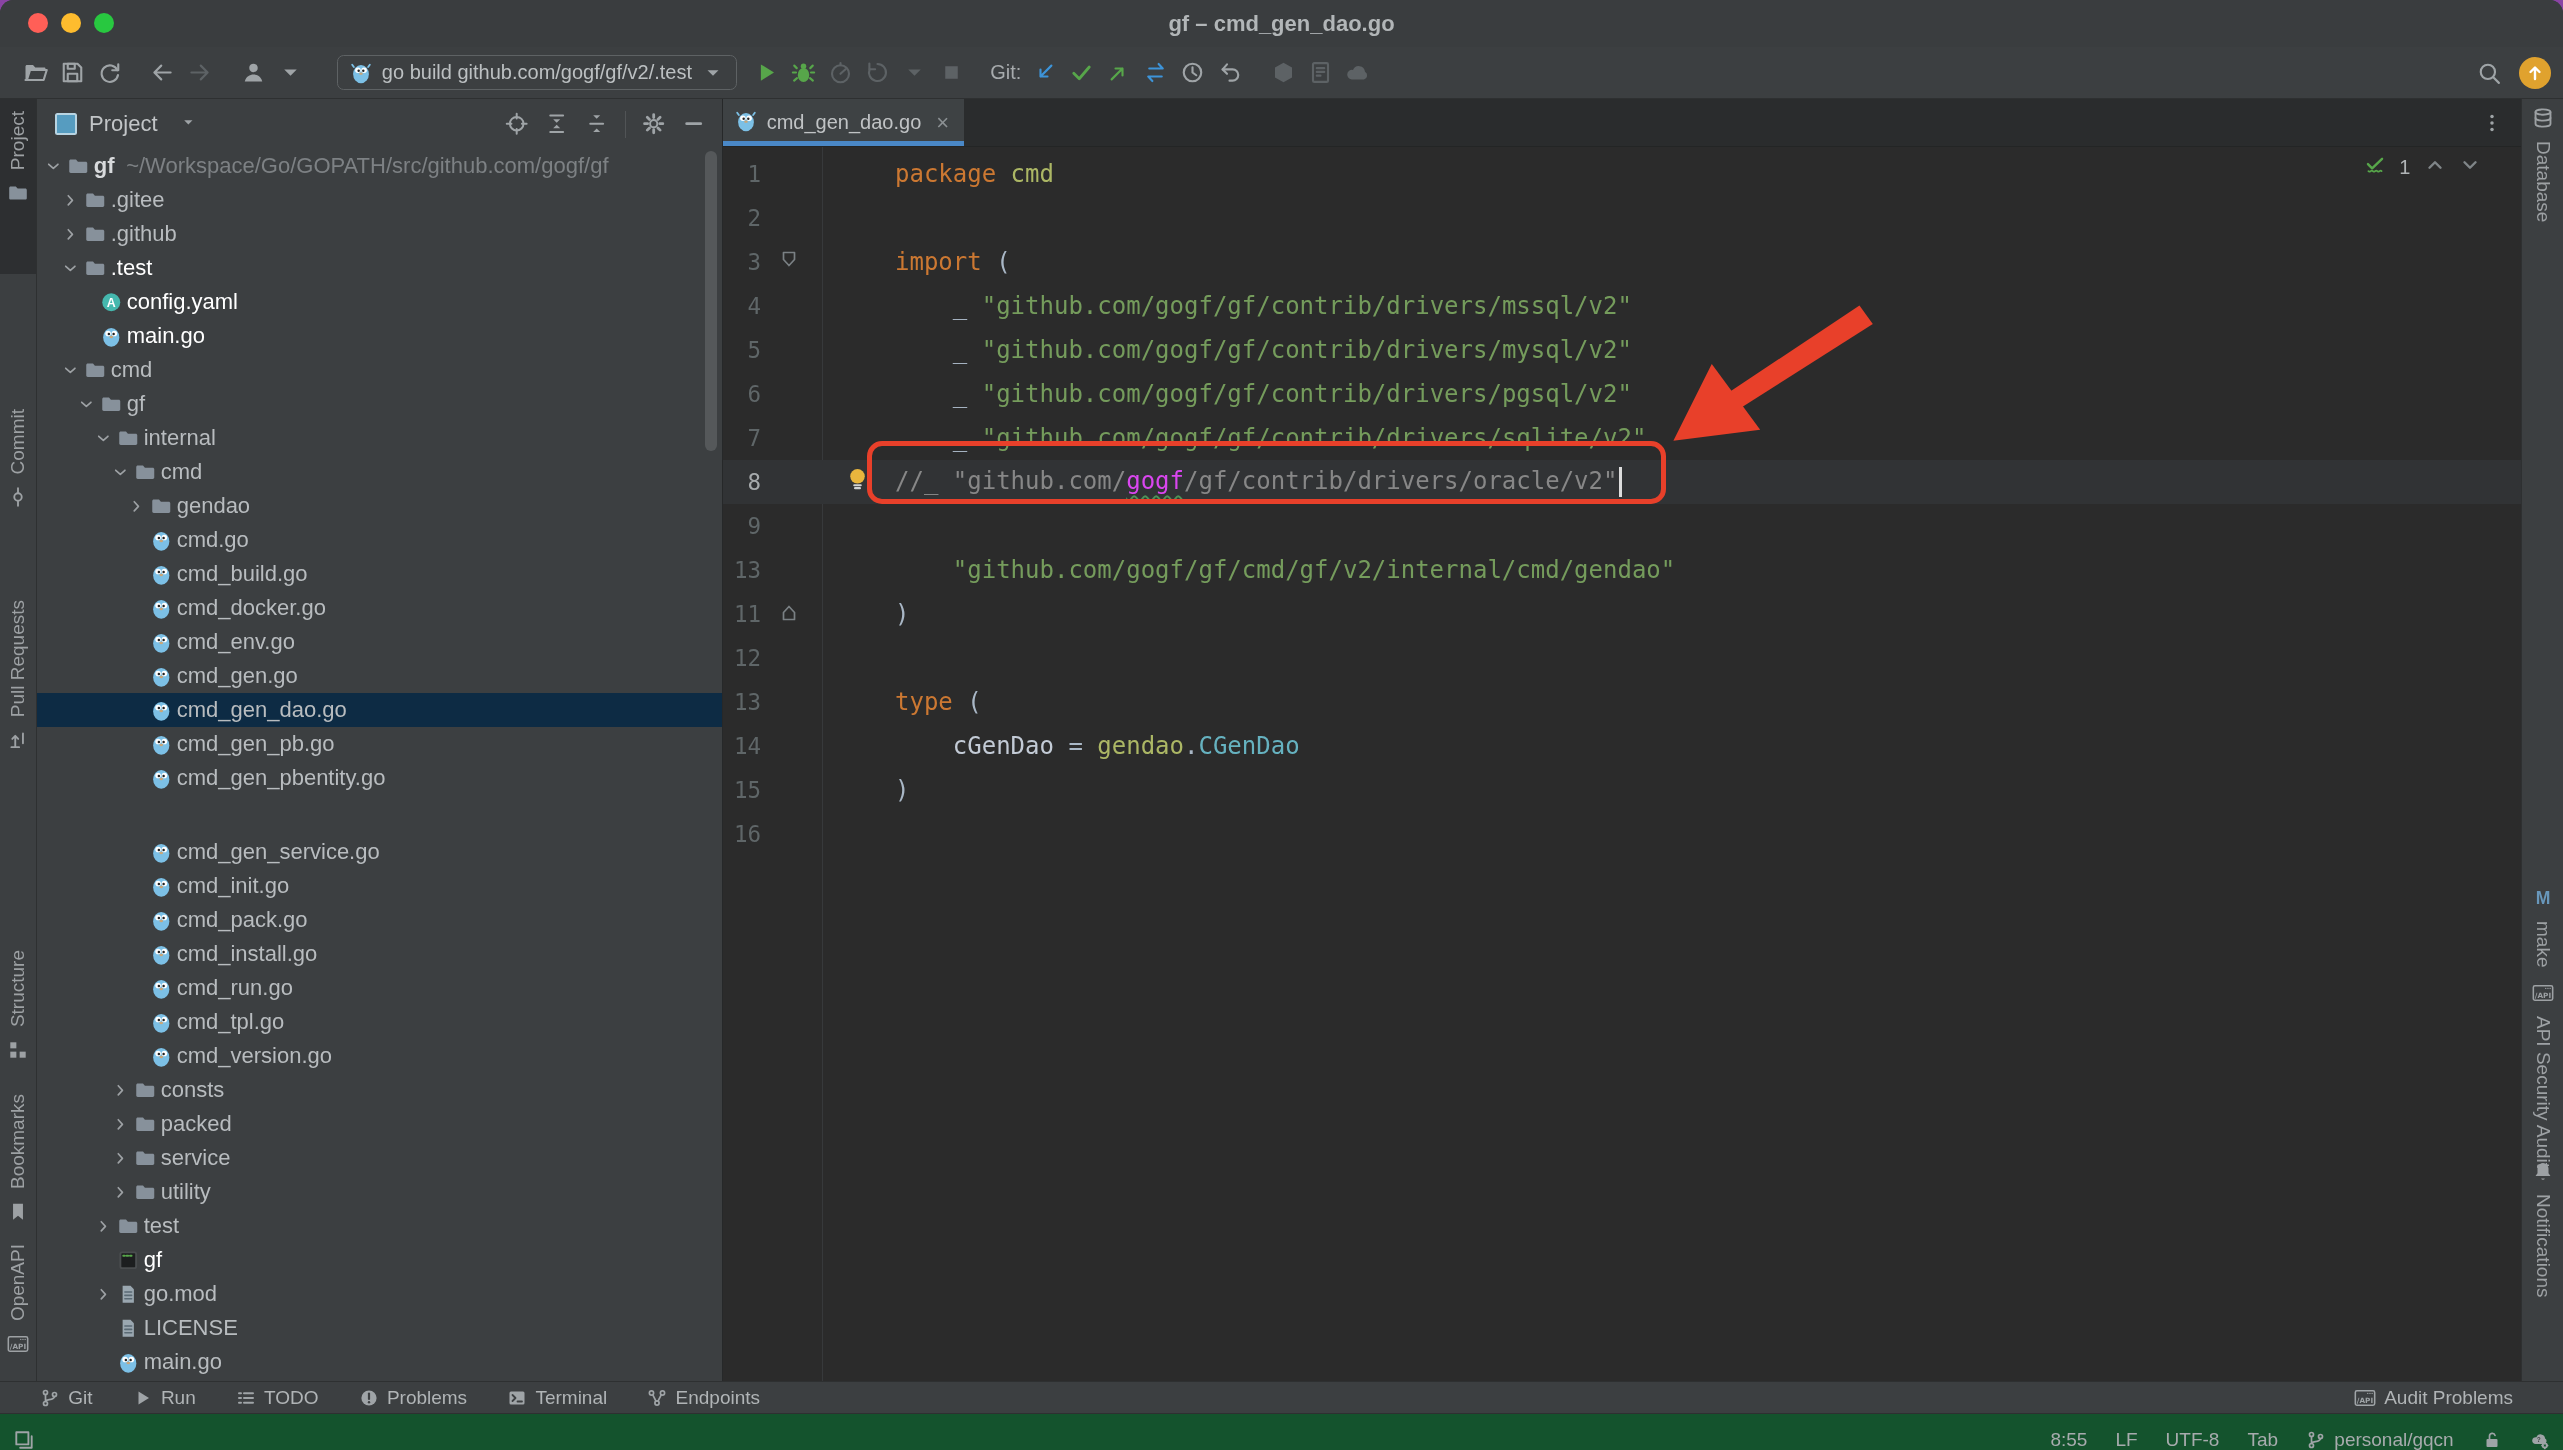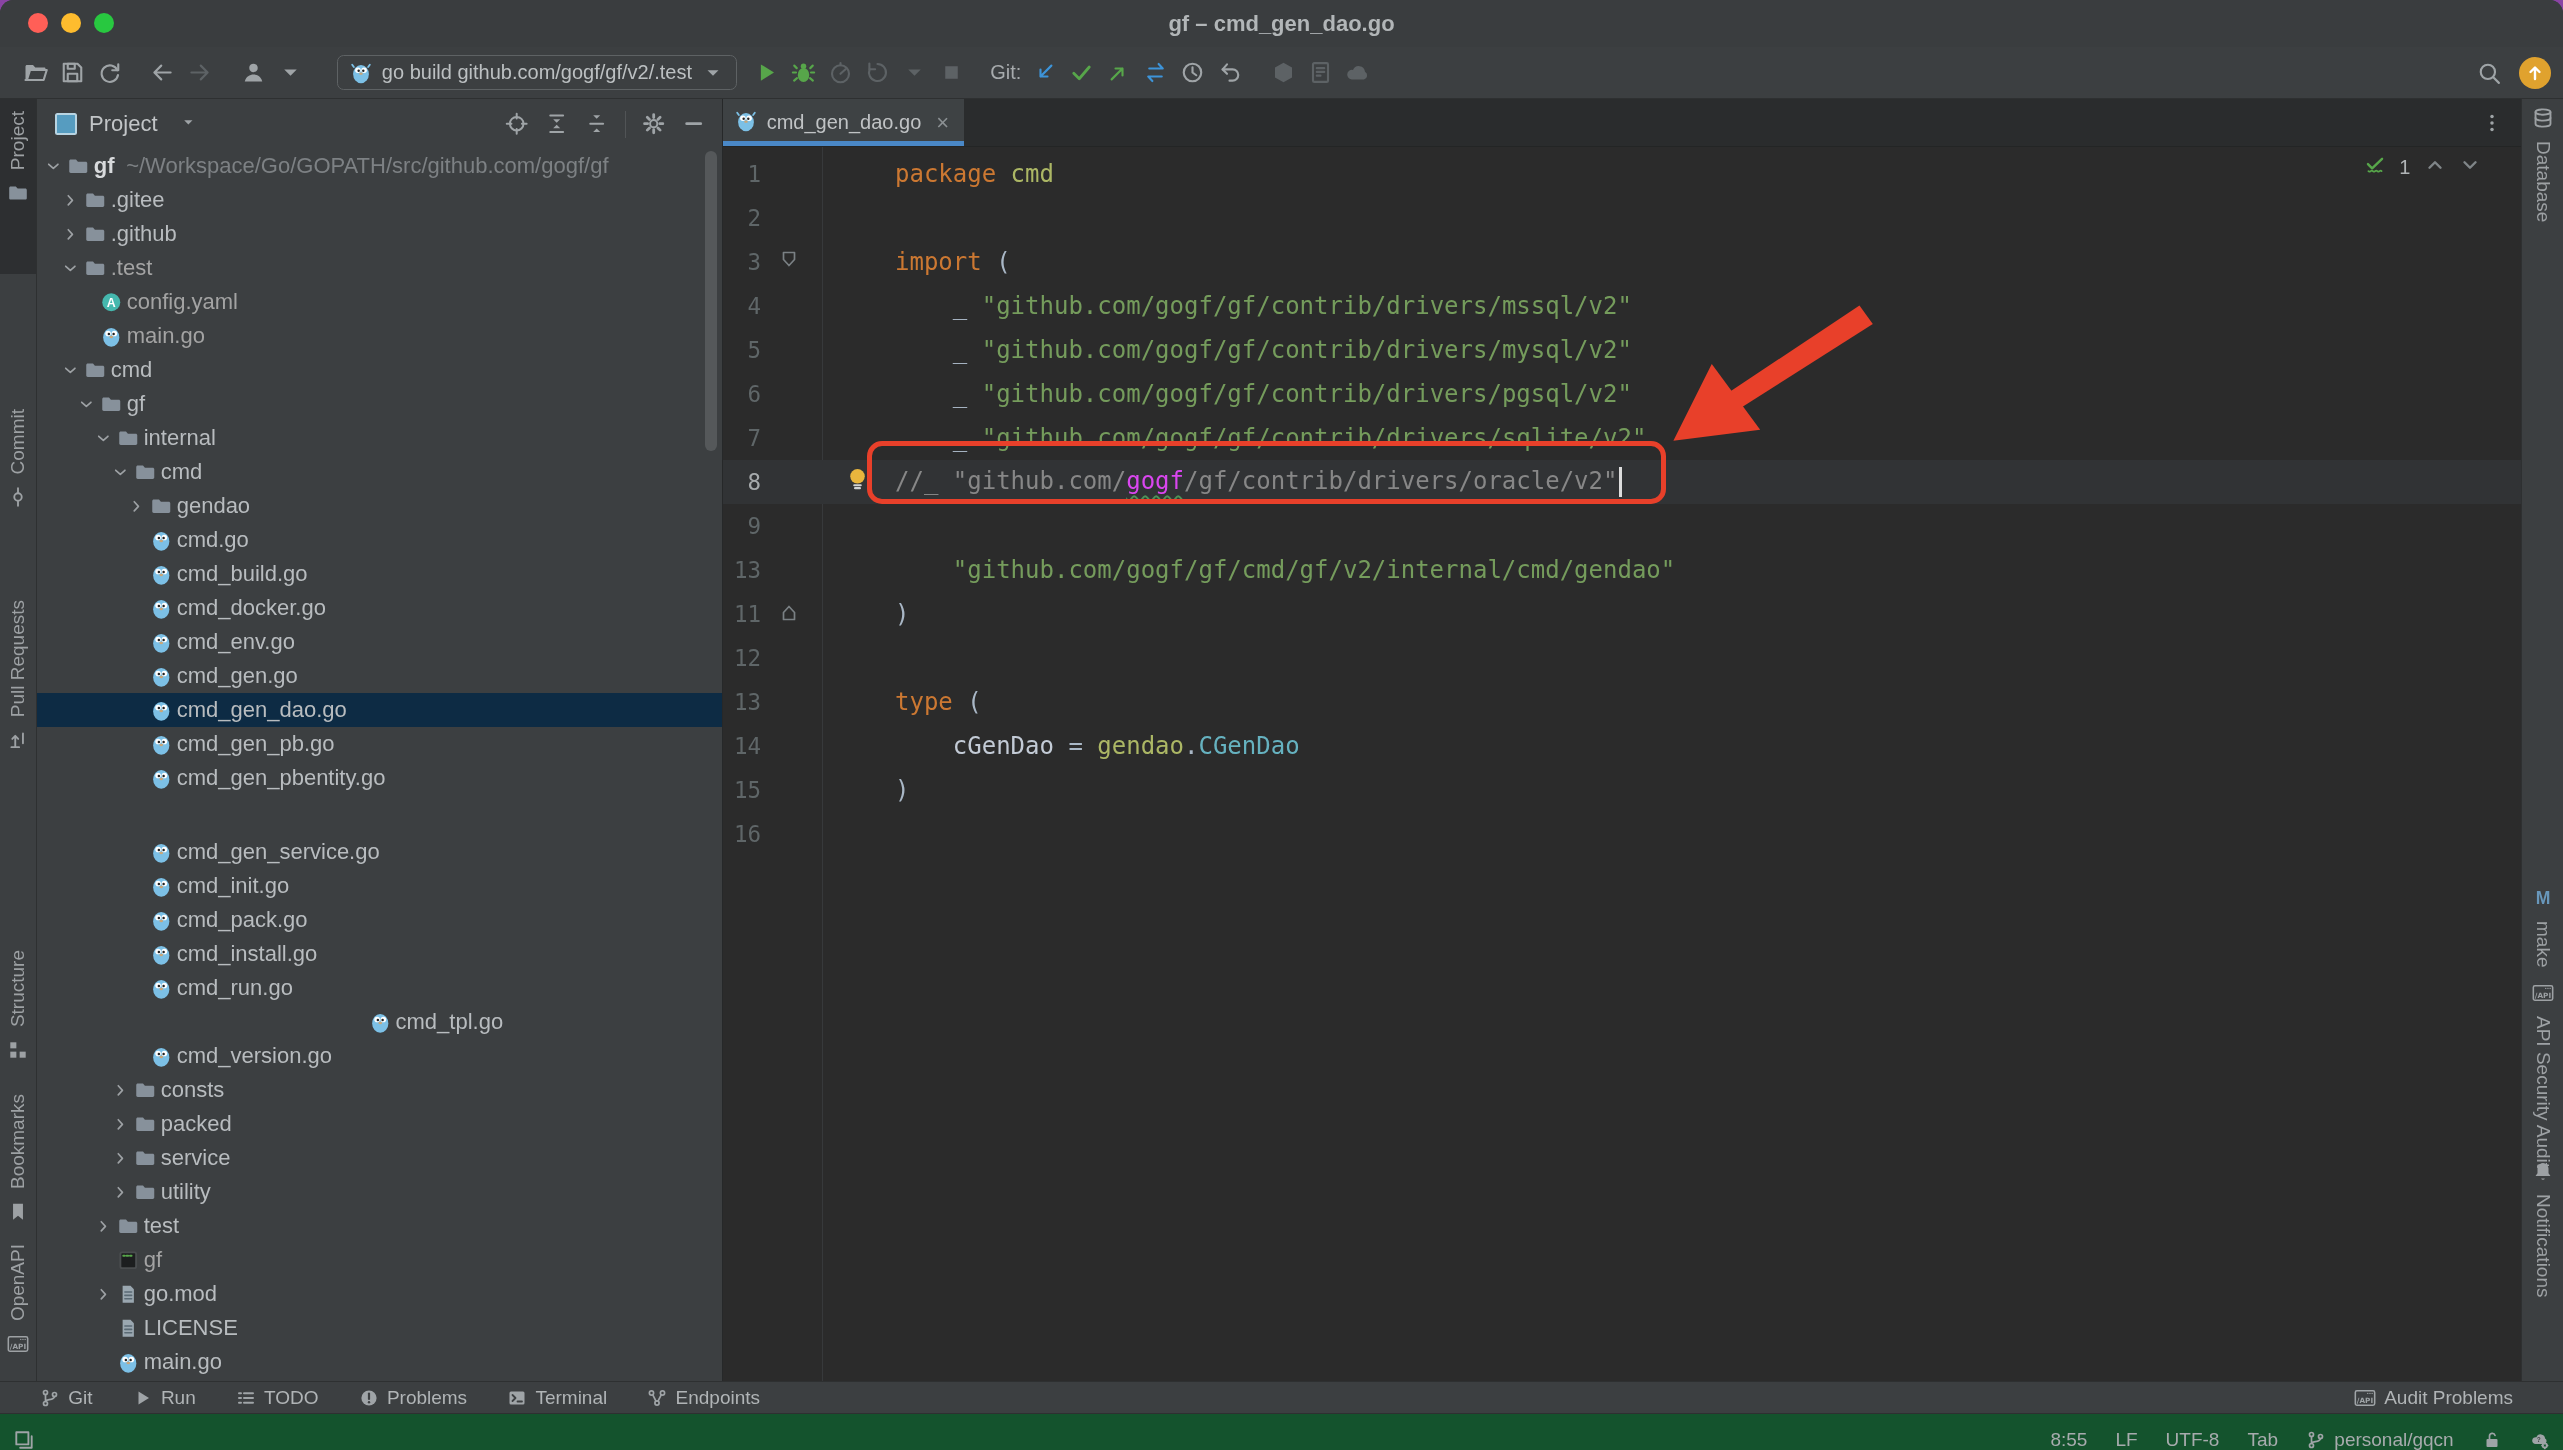--- a/index.html
+++ b/index.html
@@ -50,21 +50,21 @@
   .ph-icons .tbi svg { width:23.4px; height:23.4px; }
 
   .tree { position:absolute; top:50px; bottom:0; left:0; right:0; overflow:hidden; }
   .trow { height:34px; display:flex; align-items:center; font-size:22px; white-space:nowrap; }
   .trow.sel { background:#0d2b44; }
   .tw { width:22px; flex:0 0 auto; display:inline-flex; justify-content:center; color:#9da1a4; }
   .tw svg { width:16.7px; height:16.7px; }
   .ticon { width:28px; flex:0 0 auto; display:inline-flex; justify-content:center; align-items:center; }
   .ticon svg { width:22.5px; height:22.5px; }
   .tlabel { color:#b8bcbf; margin-left:1.7px; }
-  .tlabel.olive { color:#a3a3a3; }
+  .tlabel.olive { color:#ffffff; }
   .tlabel.bold { font-weight:bold; color:#d8dadc; }
   .tpath { color:#7d8184; margin-left:11.7px; }
   .vscroll { position:absolute; right:5px; top:52px; width:12.5px; height:300px; border-radius:6.7px; background:#595d5f; opacity:.85; }
 
   
   .editor { flex:1 1 auto; display:flex; flex-direction:column; min-width:0; }
   .tabstrip { height:48px; background:#2a2c2d; display:flex; align-items:stretch; position:relative; border-bottom:0.8px solid #232525; }
   .tab { display:flex; align-items:center; gap:10px; background:#3e4244; padding:0 15px 0 11.7px; position:relative; }
   .tab::after { content:""; position:absolute; left:0; right:0; bottom:0; height:5px; background:#4a88c7; }
   .tab svg { width:22px; height:22px; }
@@ -681,21 +681,21 @@
                 <ellipse cx="10" cy="11" rx="7.2" ry="8.3" fill="#7cc0e6" stroke="none"></ellipse>
                 <circle cx="7.2" cy="7.6" r="2.5" fill="#fff" stroke="none"></circle>
                 <circle cx="12.8" cy="7.6" r="2.5" fill="#fff" stroke="none"></circle>
                 <circle cx="7.9" cy="8" r="1.1" fill="#222" stroke="none"></circle>
                 <circle cx="12.1" cy="8" r="1.1" fill="#222" stroke="none"></circle>
                 <ellipse cx="10" cy="10.6" rx="1.6" ry="1.1" fill="#c9a67a" stroke="none"></ellipse>
               </svg>
             </span>
             <span class="tlabel">cmd_run.go</span>
           </div>
-          <div class="trow" style="padding-left: 88px; justify-content: center;">
+          <div class="trow" style="padding-left: 88px;">
             <span class="tw"></span>
             <span class="ticon">
               <svg viewBox="0 0 20 20" fill="none" stroke="currentColor" stroke-width="1.7" stroke-linecap="round" stroke-linejoin="round">
                 <ellipse cx="10" cy="11" rx="7.2" ry="8.3" fill="#7cc0e6" stroke="none"></ellipse>
                 <circle cx="7.2" cy="7.6" r="2.5" fill="#fff" stroke="none"></circle>
                 <circle cx="12.8" cy="7.6" r="2.5" fill="#fff" stroke="none"></circle>
                 <circle cx="7.9" cy="8" r="1.1" fill="#222" stroke="none"></circle>
                 <circle cx="12.1" cy="8" r="1.1" fill="#222" stroke="none"></circle>
                 <ellipse cx="10" cy="10.6" rx="1.6" ry="1.1" fill="#c9a67a" stroke="none"></ellipse>
               </svg>

